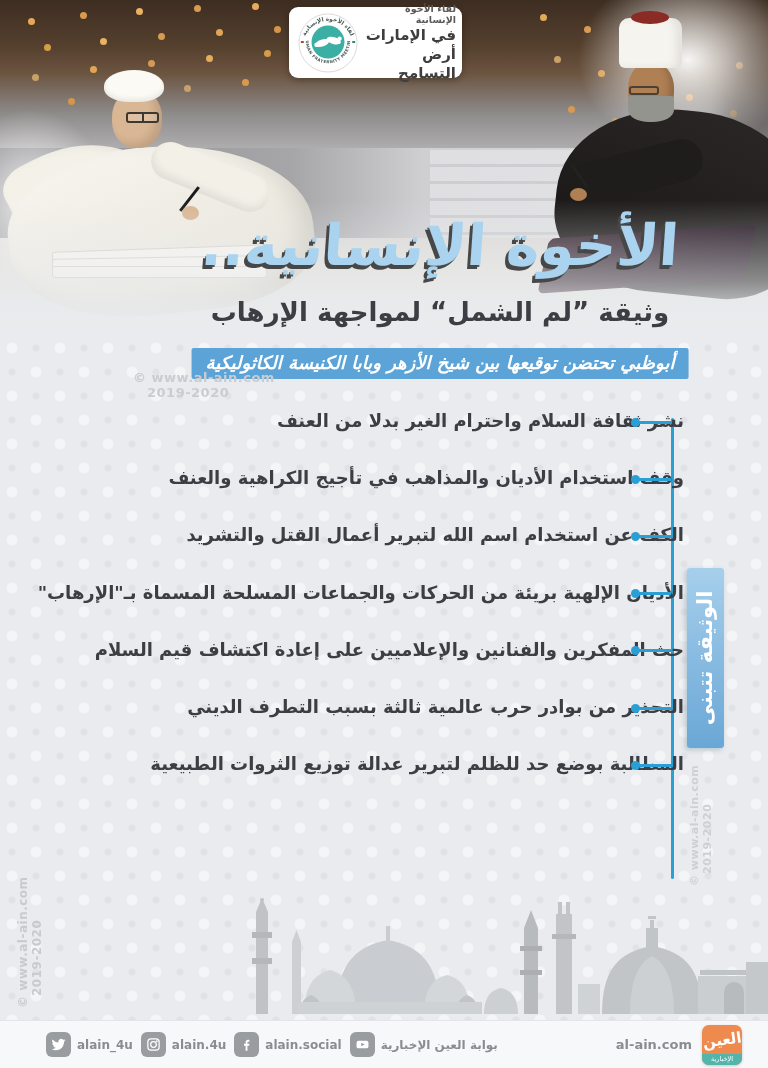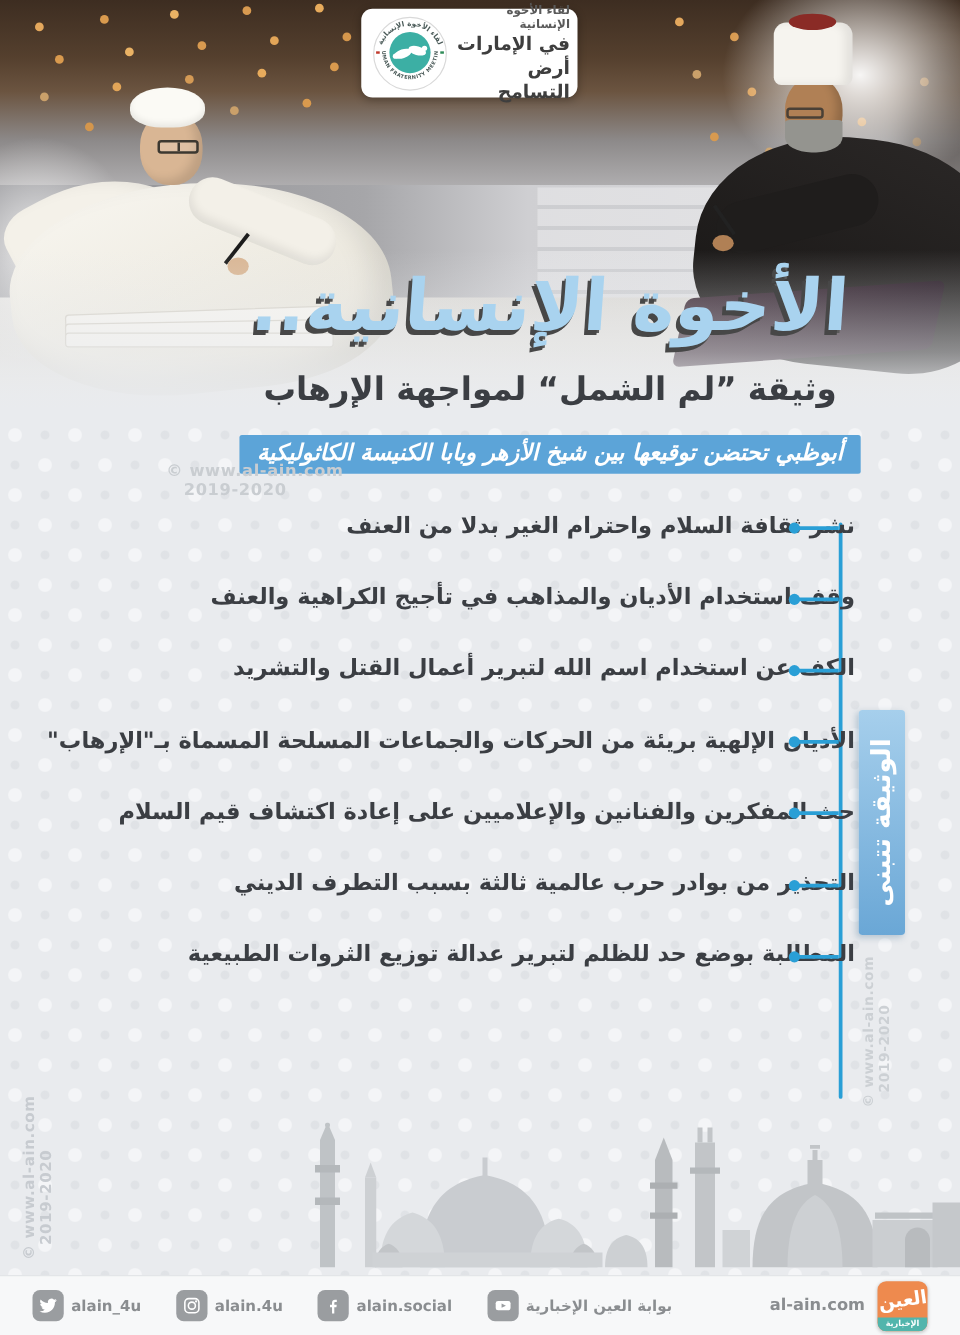--- a/index.html
+++ b/index.html
@@ -128,35 +128,35 @@
   .wm-left { left:16px; top:1008px; }
   .wm-right { left:688px; top:886px; font-size:11px; color:#ccd0d4; }
 
   
   .skyline { position:absolute; left:0; top:898px; width:768px; height:116px; z-index:10; }
 
   
   .footer { position:absolute; left:0; bottom:0; width:768px; height:48px; background:#f7f8f9;
     border-top:1px solid #e3e5e8; display:flex; align-items:center; justify-content:space-between;
     padding:0 26px; z-index:13; }
-  .socials { display:flex; align-items:center; gap:28px; }
+  .socials { display:flex; align-items:center; gap:8px;margin-left:20px; }
   .social { display:flex; align-items:center; gap:6px; }
   .sicon { width:25px; height:25px; border-radius:6px; background:#9a9da0; display:flex;
     align-items:center; justify-content:center; }
   .sicon svg { width:15px; height:15px; }
   .slabel { font-size:12px; color:#8a8d90; font-weight:bold; }
   .slabel.ar { direction:rtl; }
   .site-group { display:flex; align-items:center; gap:10px; }
   .site-url { font-size:13px; color:#8a8d90; font-weight:bold; }
   .alain-logo { width:40px; height:40px; border-radius:7px; background:#ee8a4e; overflow:hidden;
     display:flex; flex-direction:column; box-shadow:0 1px 3px rgba(0,0,0,.2); }
   .alain-main { flex:1; display:flex; align-items:center; justify-content:center; color:#fff;
     font-weight:bold; font-size:15px; direction:rtl; transform:rotate(-8deg); }
   .alain-sub { height:11px; background:#52b5ac; color:#fff; font-size:6.5px; text-align:center;
-    direction:rtl; line-height:11px; font-weight:bold; }
+    direction:rtl; line-height:11px; font-weight:normal; }
 </style>
 </head>
 <body>
 
 <div class="page">
 
   <div class="photo">
     <div class="lightA"></div>
     <div class="lightB"></div>
     <div class="wall"></div>

